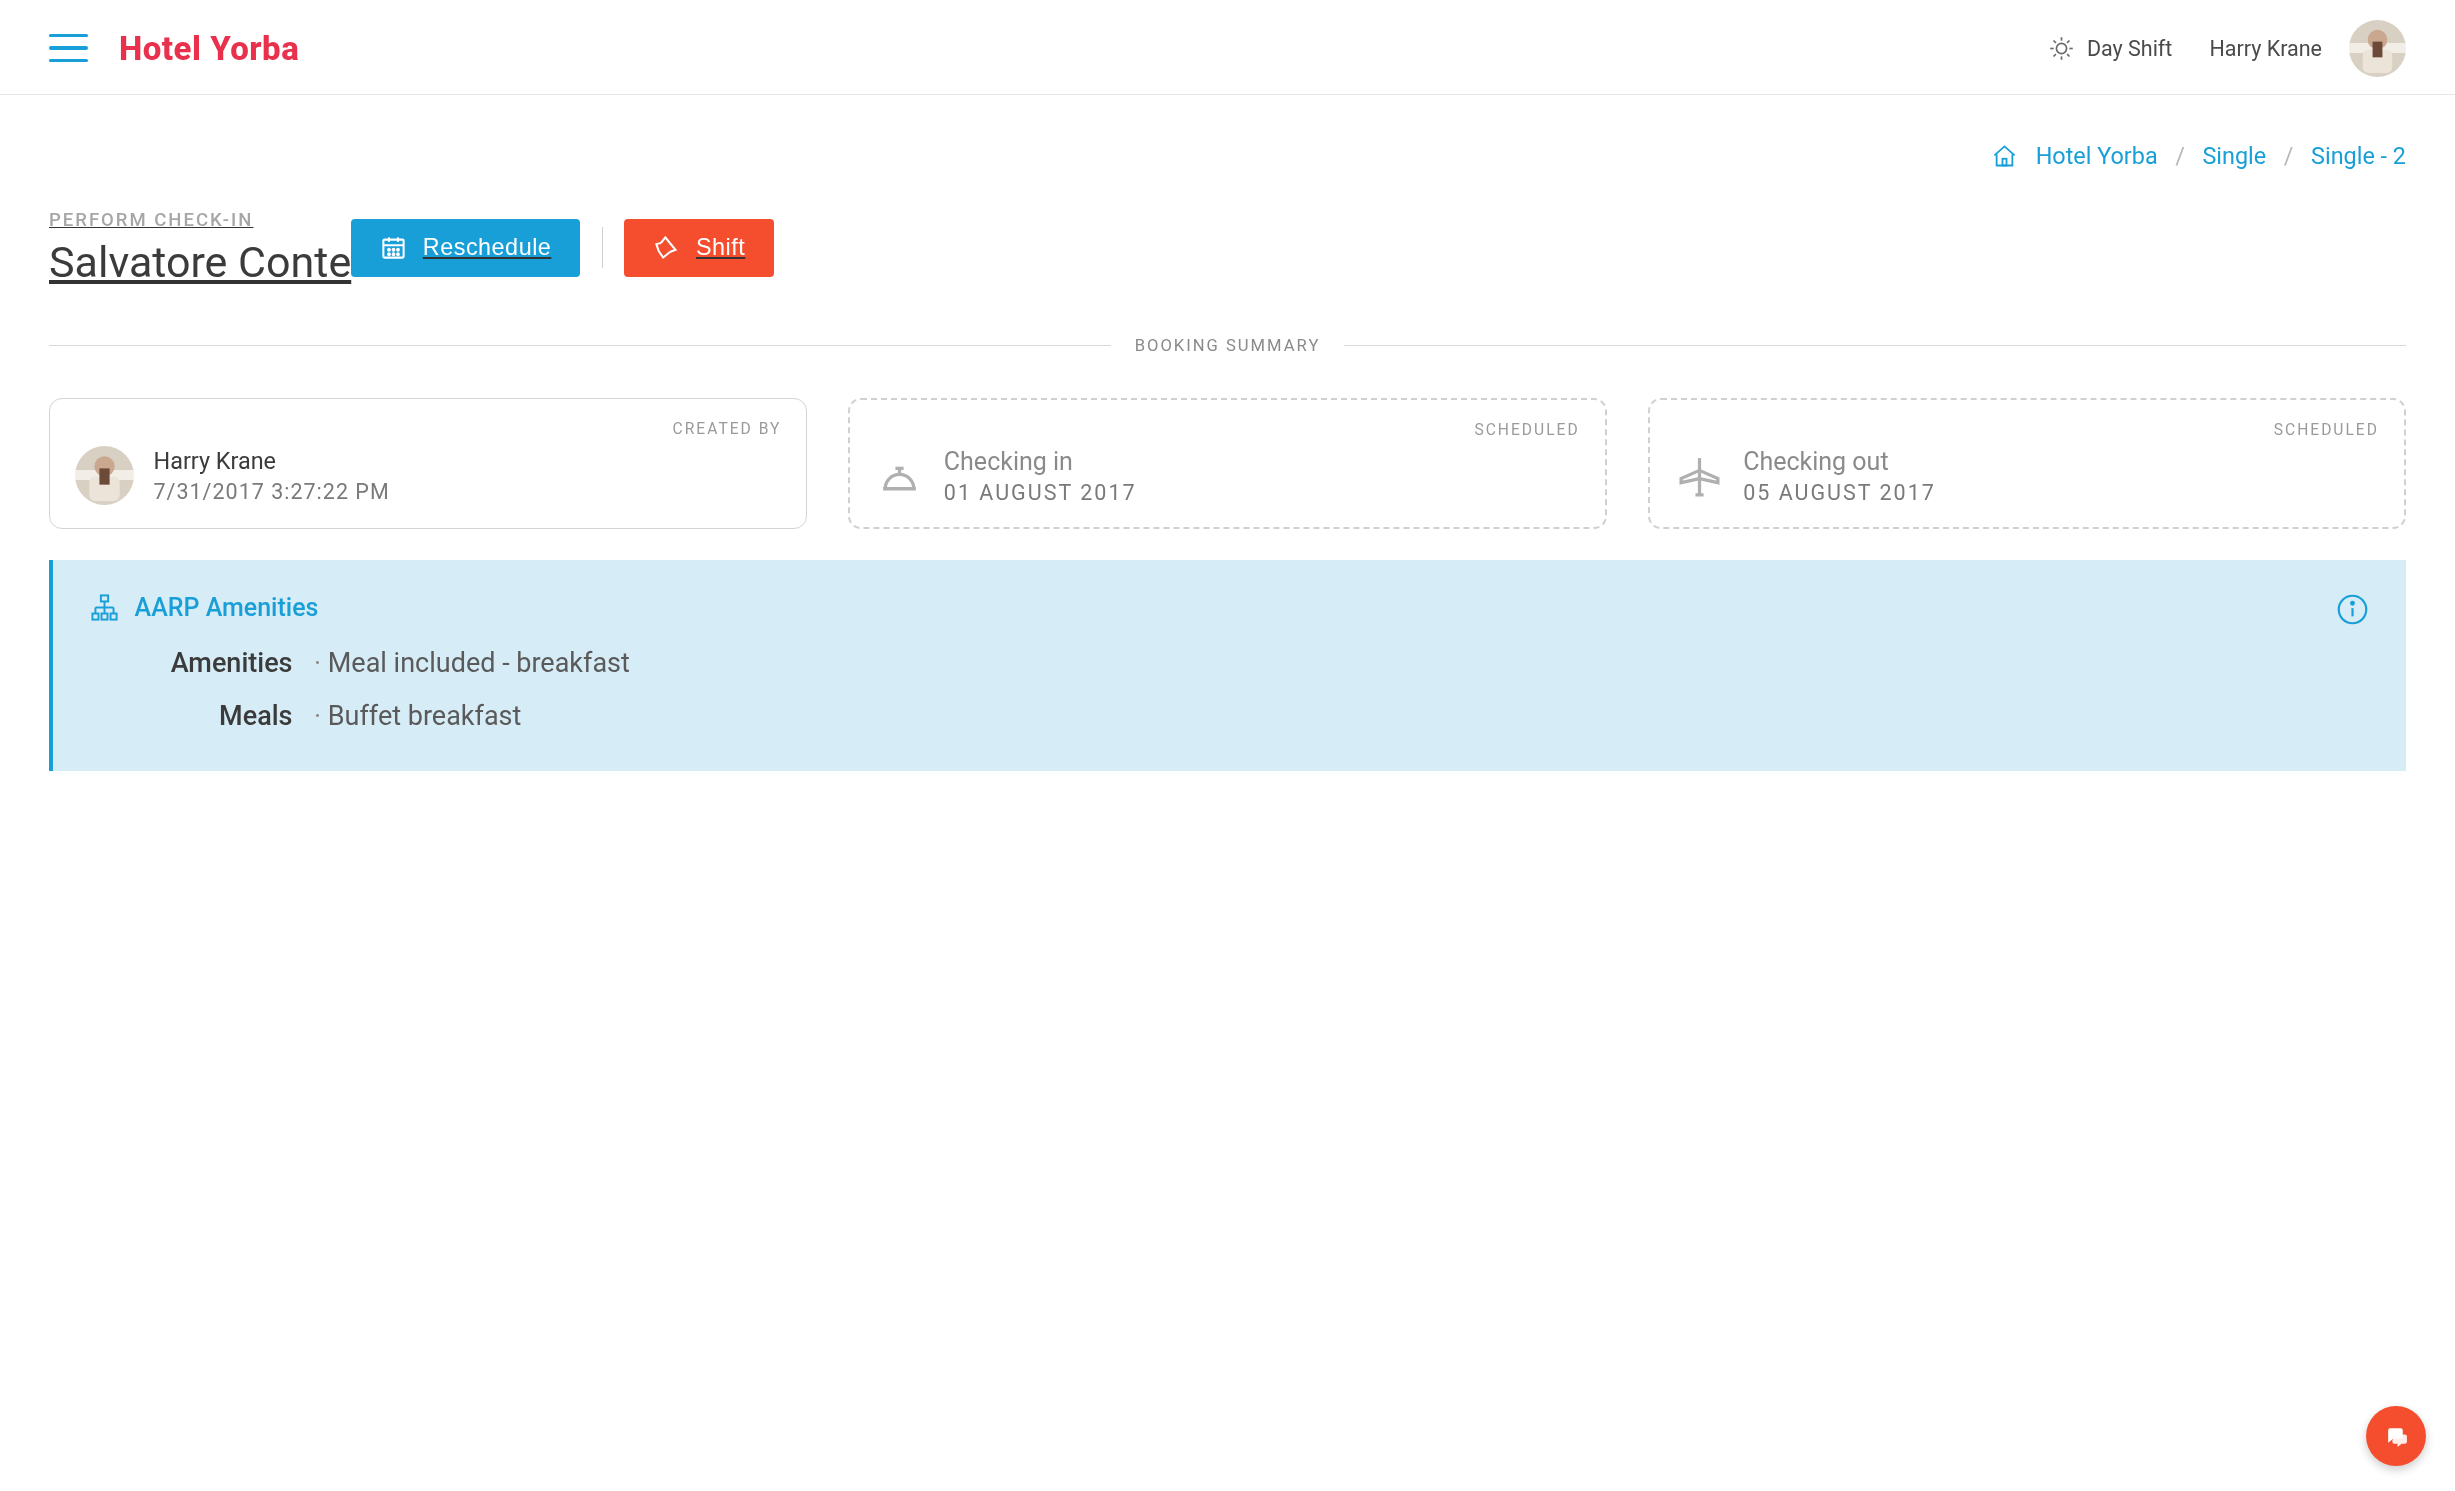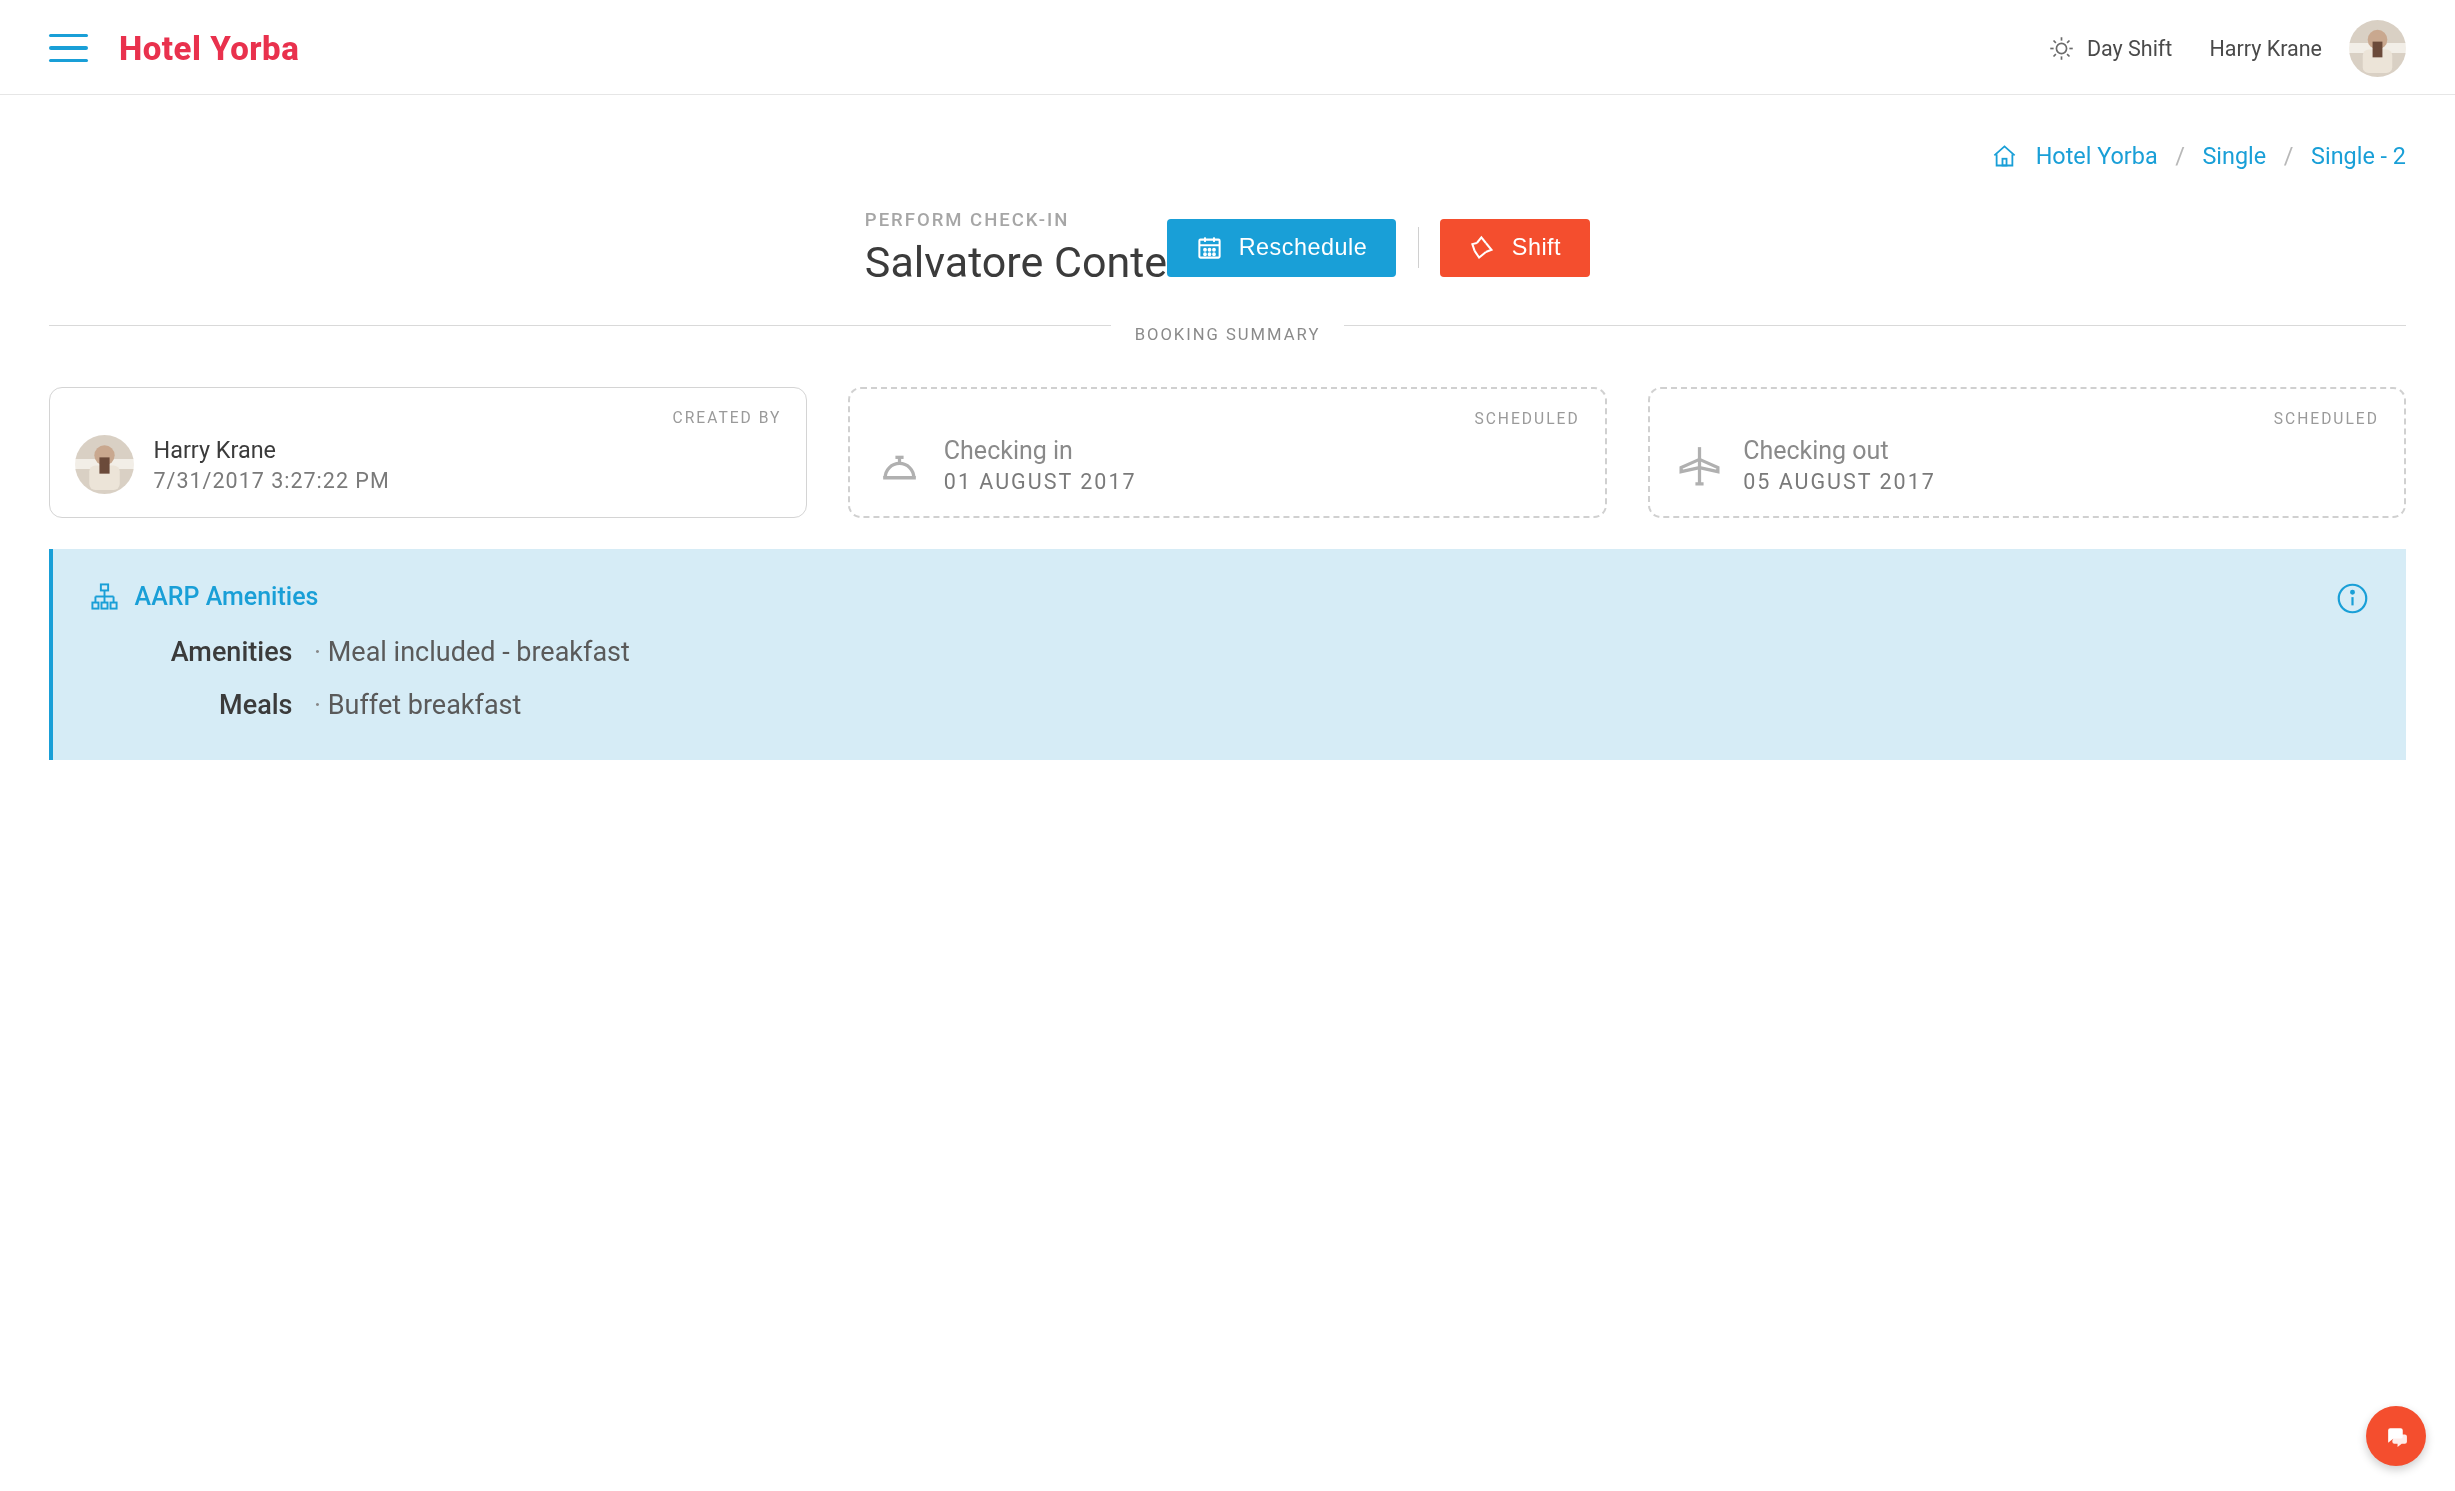--- a/index.html
+++ b/index.html
@@ -55,22 +55,23 @@
   .breadcrumb {
     display: flex; justify-content: flex-end; align-items: center;
     font-size: 23.4px; gap: 17.6px;
     margin-bottom: 39px;
   }
   .breadcrumb a { color: #199fd7; text-decoration: none; cursor: pointer; }
   .breadcrumb .sep { color: #b8b8b8; }
   .home-icon { width: 27px; height: 27px; }
 
   .title-row {
-    display: flex; align-items: flex-start; justify-content: center;
-    margin-bottom: 38px;
+    display: flex; align-items: flex-start; justify-content: flex-start;
+    margin-bottom: 49px;
+    text-decoration: underline;
   }
   .title-block .kicker {
     color: #a6a6a6; letter-spacing: 2px; font-size: 18.5px; font-weight: 500;
     margin-bottom: 5.9px;
   }
   .title-block h1 {
     font-size: 43px; font-weight: 400; color: #3b3b3b;
   }
   .actions { display: flex; align-items: center; gap: 0; margin-top: 9.8px; }
   .btn {
@@ -82,21 +83,21 @@
   .btn svg { width: 27px; height: 27px; }
   .btn-primary { background: #199fd7; }
   .btn-danger { background: #f44e2e; }
   .action-divider {
     width: 1px; height: 41px; background: #d0d0d0;
     margin: 0 21.5px;
   }
 
   
   .section-divider {
-    display: flex; align-items: flex-start; gap: 23.4px;
+    display: flex; align-items: center; gap: 23.4px;
     margin-bottom: 43px;
   }
   .section-divider::before,
   .section-divider::after {
     content: ""; flex: 1; height: 1px; background: #d9d9d9;
   }
   .section-divider span {
     color: #8a8a8a; letter-spacing: 2px; font-size: 16.6px;
   }
 

